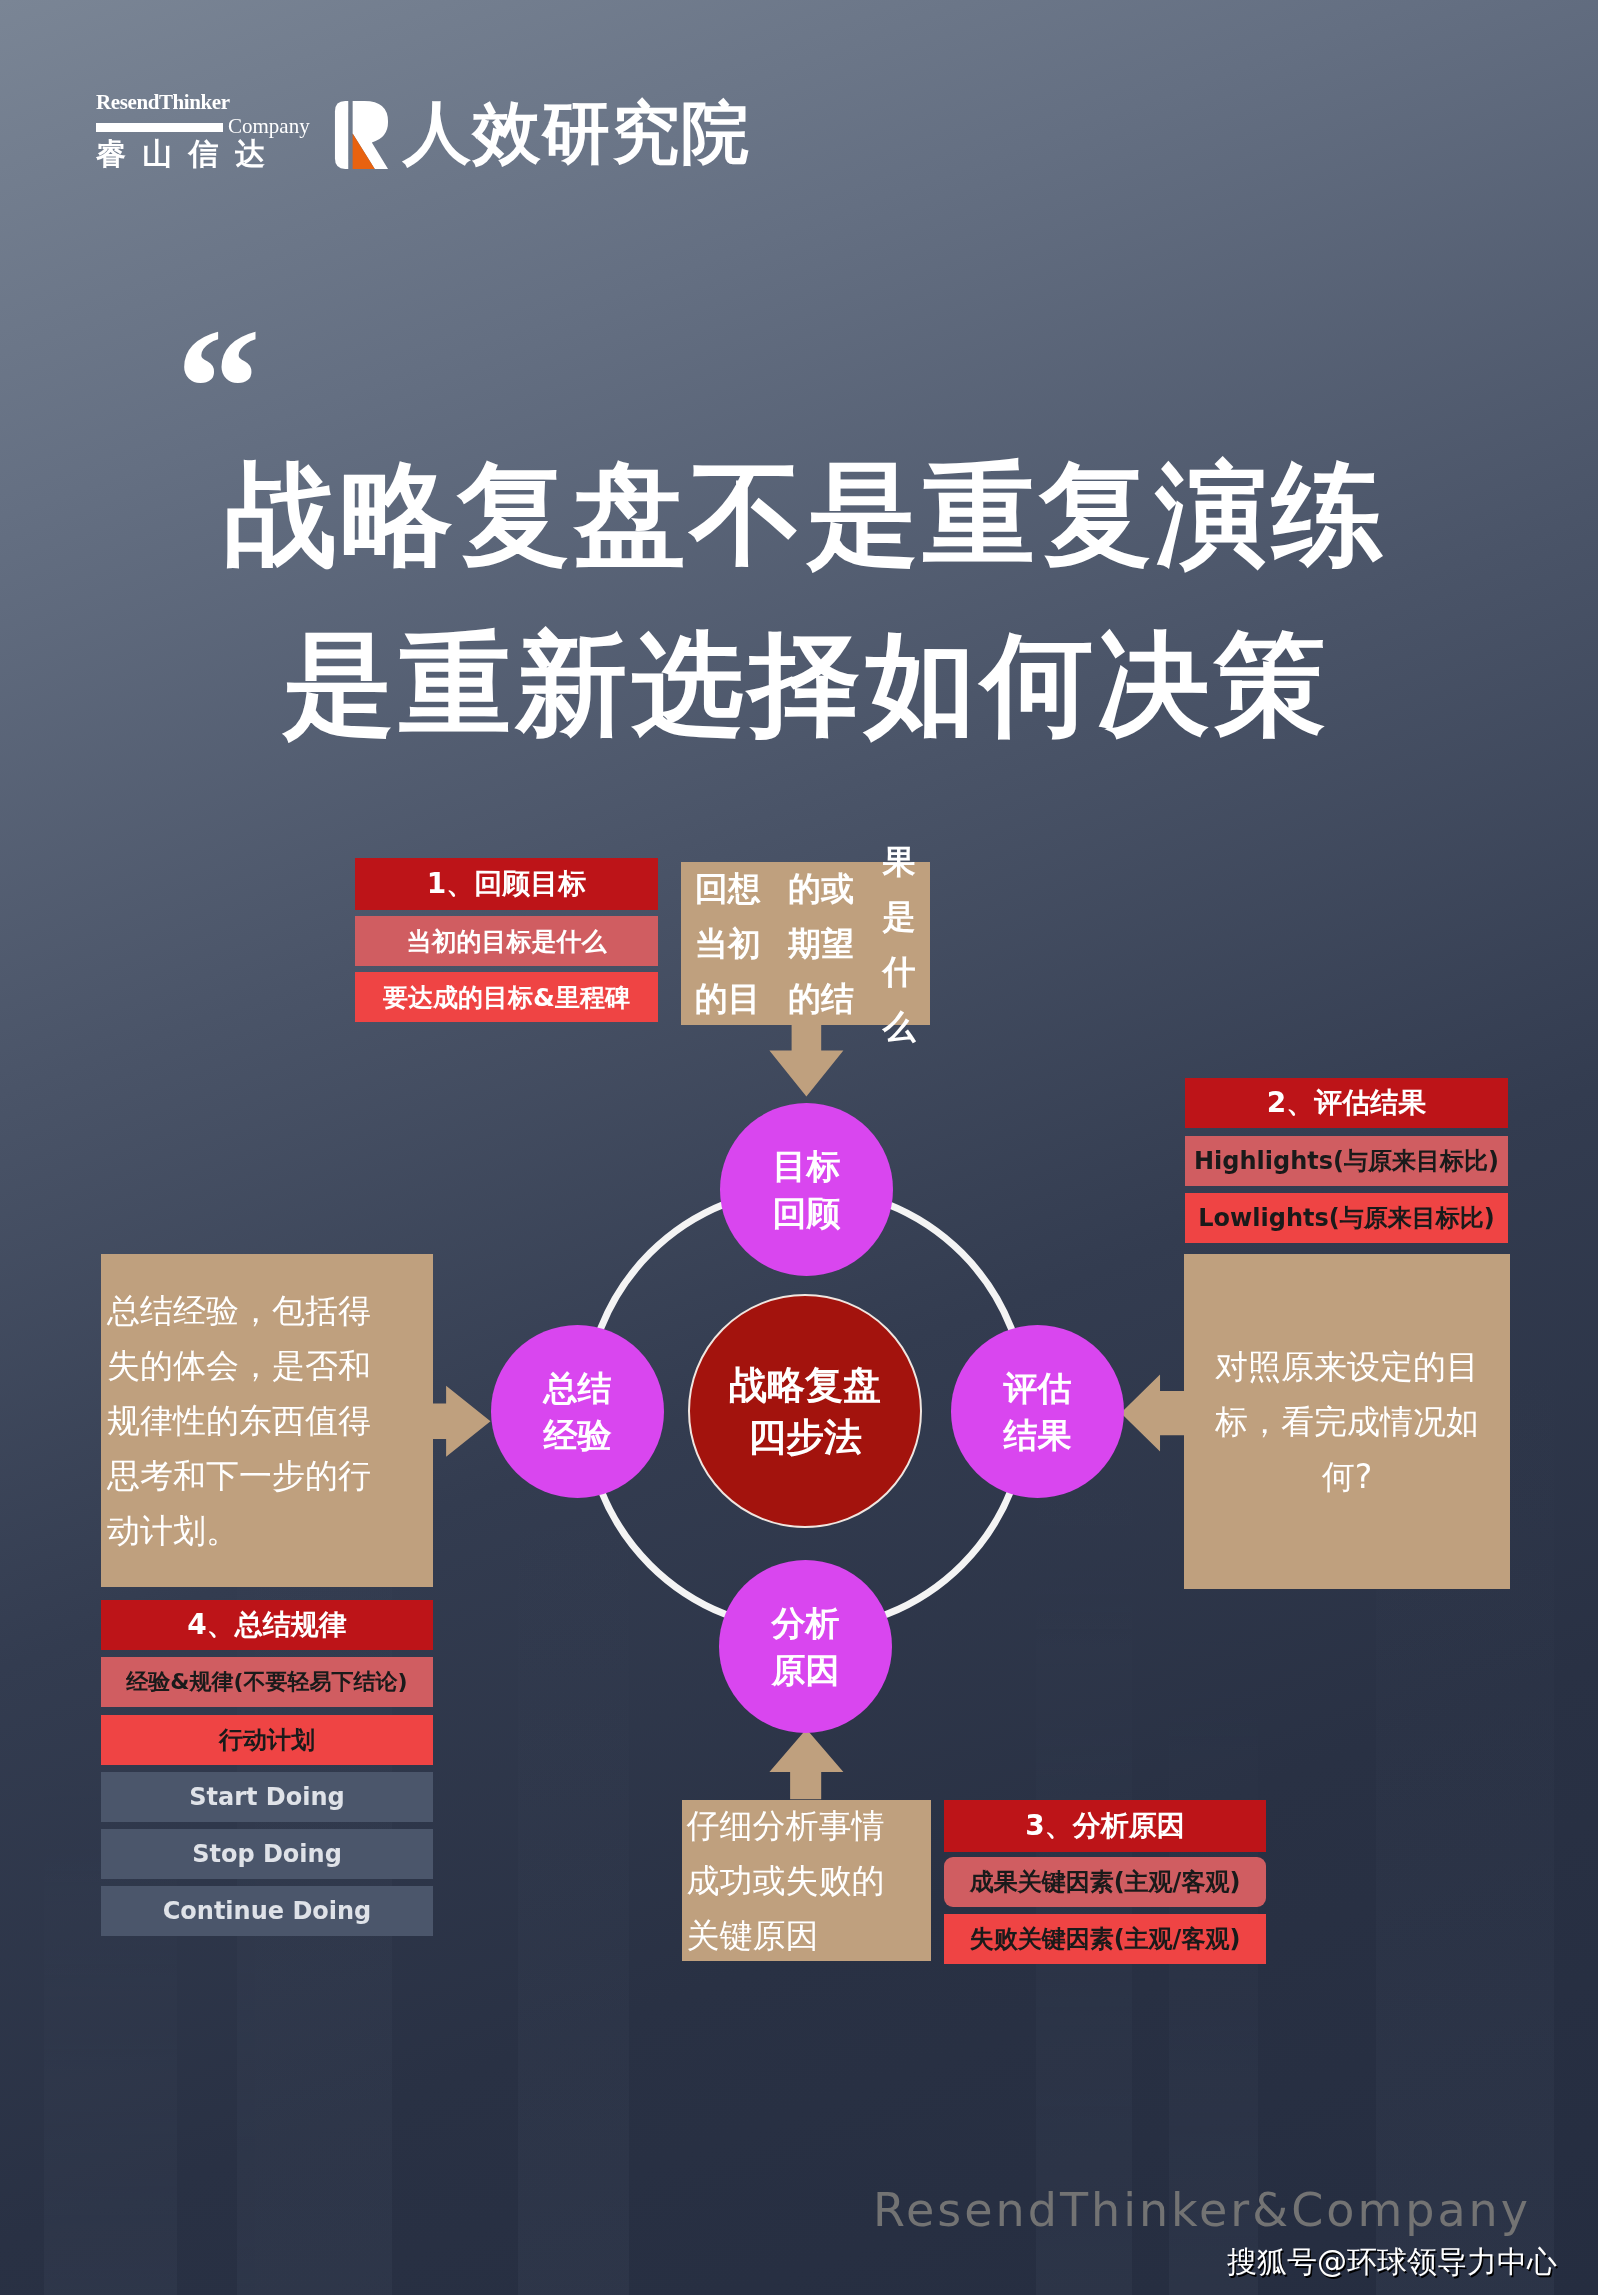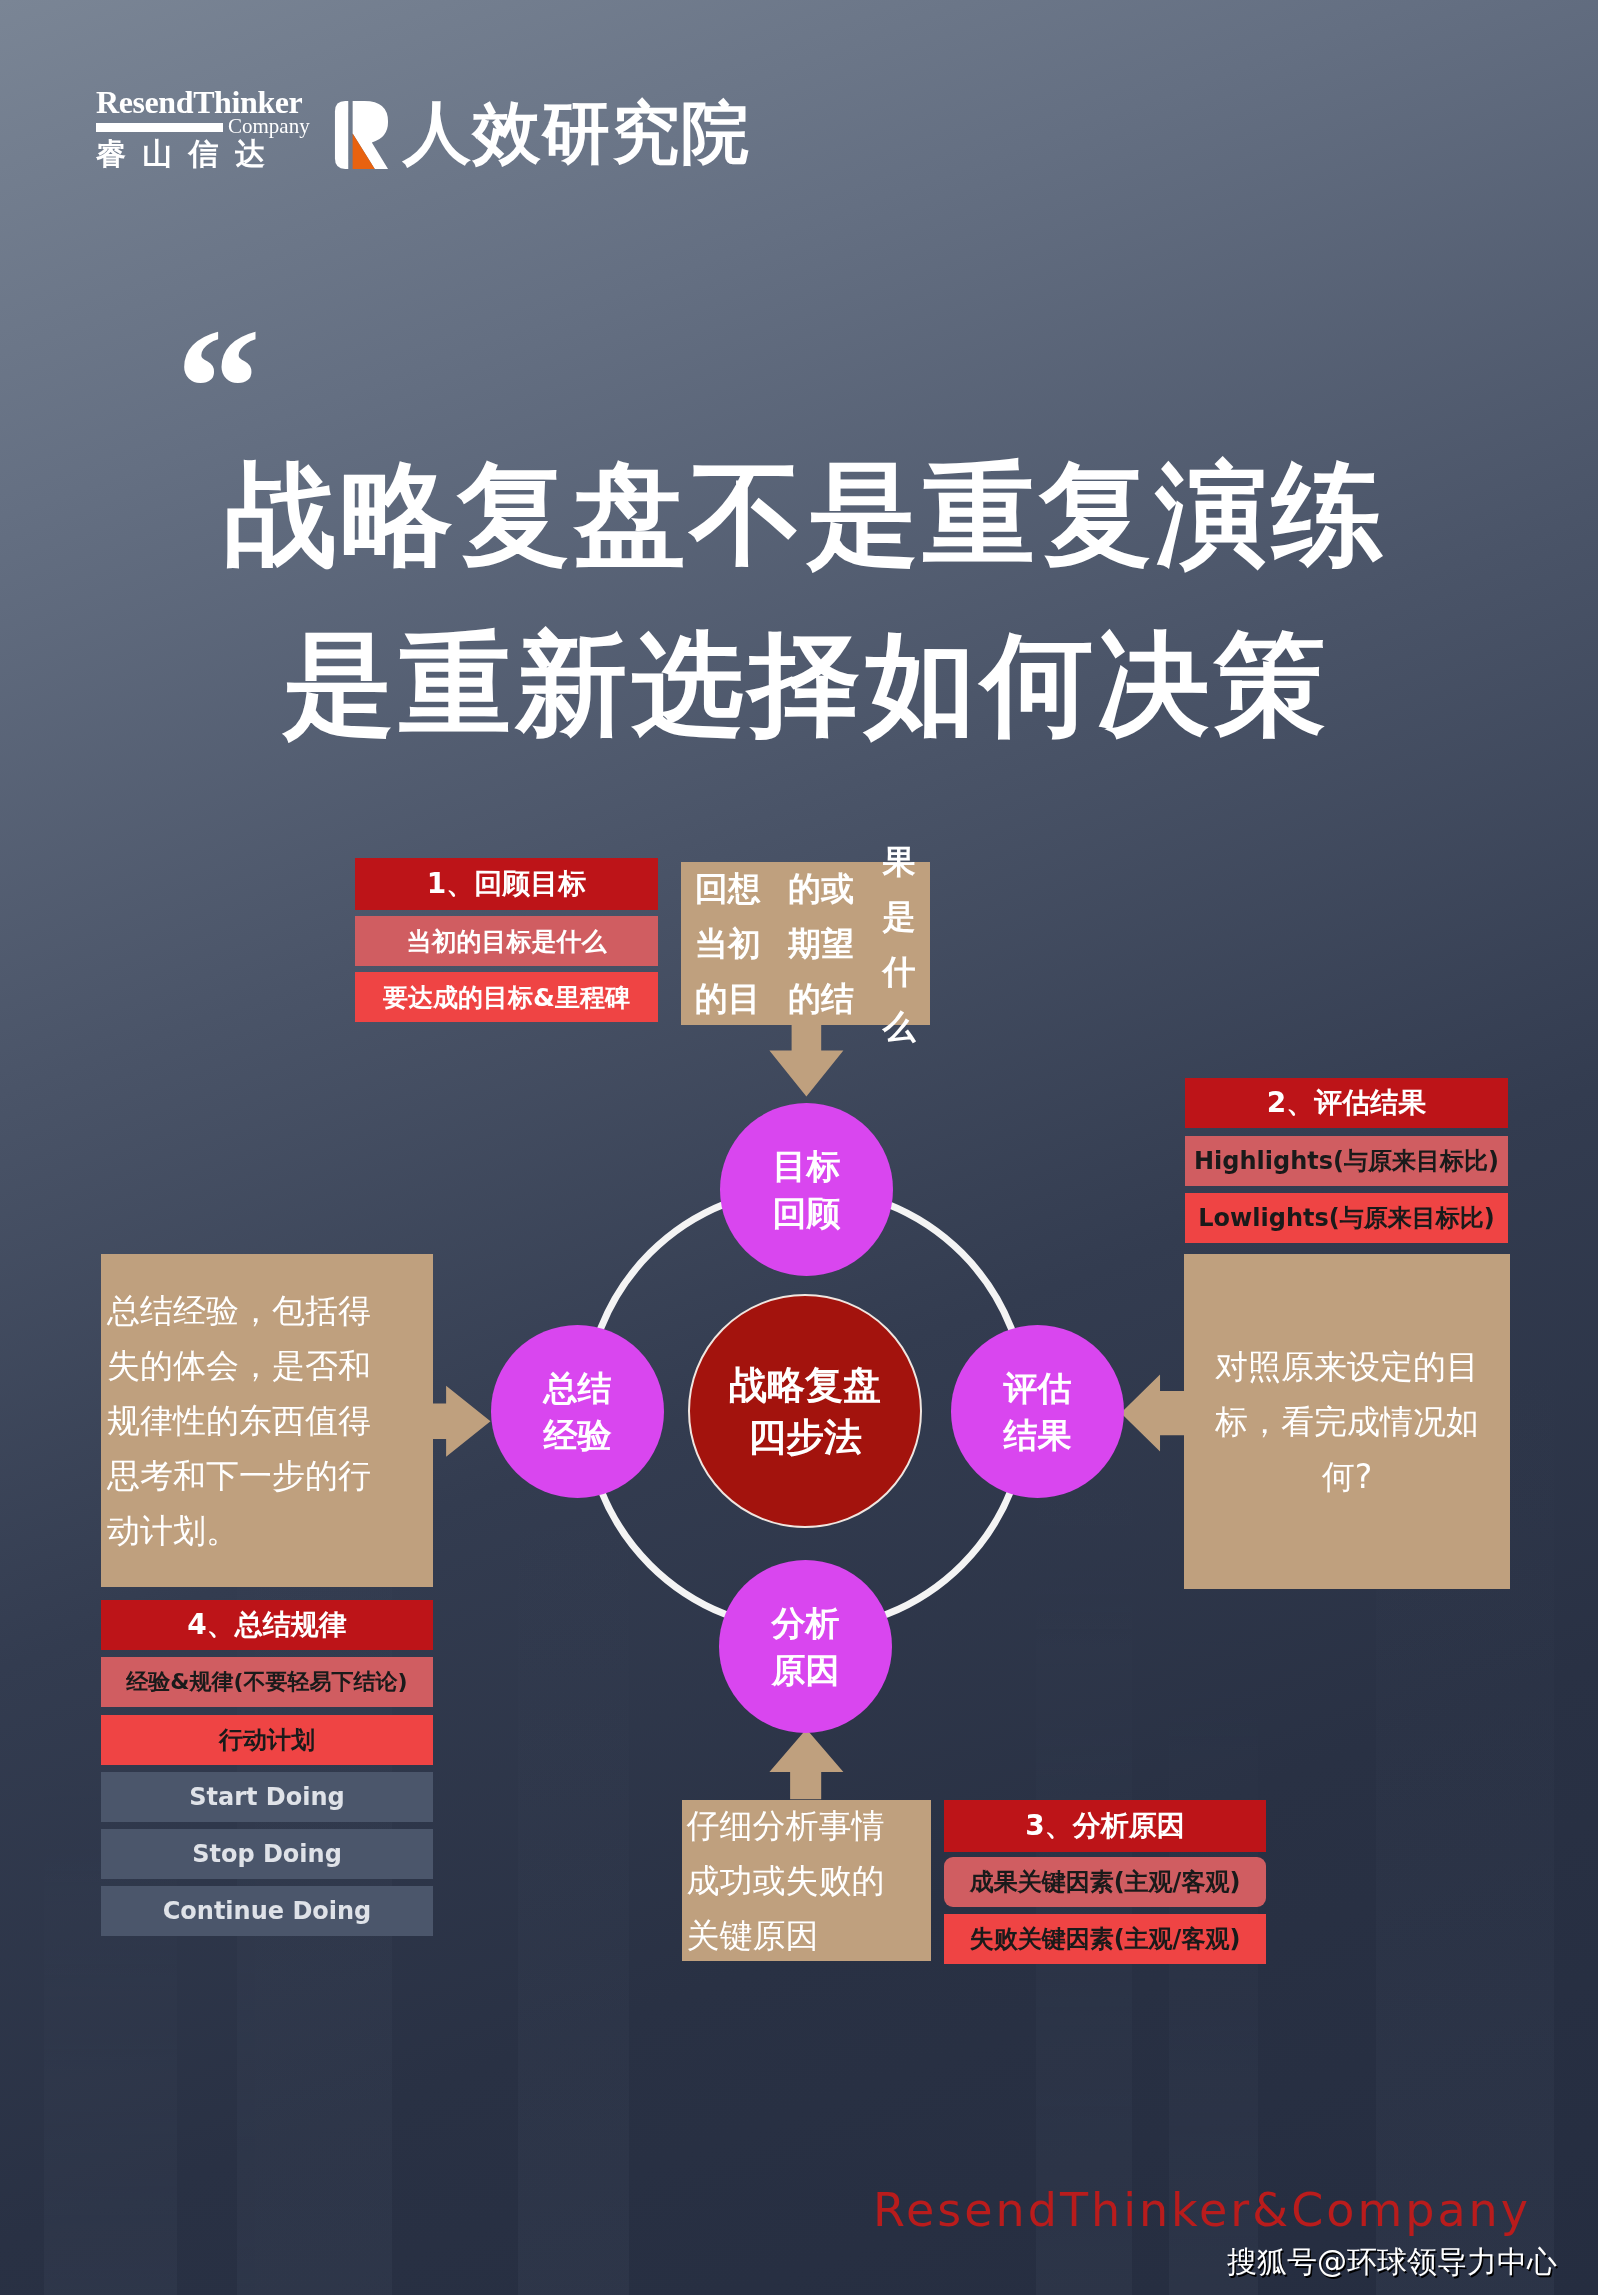--- a/index.html
+++ b/index.html
@@ -9,21 +9,21 @@
     background: linear-gradient(160deg, #7a8595 0%, #646f82 18%, #4a5468 38%, #333c50 58%, #293144 78%, #252d40 100%);
     color:#fff;
   }
   .abs { position:absolute; }
   
   .skyline { position:absolute; left:0; right:0; bottom:0; height:1110px; pointer-events:none; opacity:0.35; }
   .bldg { position:absolute; bottom:0; background:linear-gradient(180deg, rgba(60,70,90,0.0), rgba(70,80,100,0.55)); }
 
   
   .logo-en { left:96px; top:87px; width:215px; font-family:"Liberation Serif","DejaVu Serif",serif; color:#fff; }
-  .logo-en .l1 { font-size:32px; font-weight:bold; letter-spacing:-0.4px; line-height:30px; }
+  .logo-en .l1 { font-size:21px; font-weight:bold; letter-spacing:-0.4px; line-height:30px; }
   .logo-en .bar { position:absolute; left:0; top:36px; width:127px; height:9px; background:#fff; }
   .logo-en .l2 { position:absolute; left:132px; top:28px; font-size:21px; line-height:22px; }
   .logo-en .l3 { position:absolute; left:0; top:50px; font-size:30px; font-weight:bold; letter-spacing:16.3px; line-height:33px; white-space:nowrap; }
   .r-icon { left:332px; top:98px; width:59px; height:74px; }
   .logo-cn { left:403px; top:96px; font-size:68px; font-weight:bold; line-height:74px; letter-spacing:1.5px; white-space:nowrap; }
 
   .quote { left:176px; top:303px; font-family:"Liberation Serif",serif; font-size:170px; font-weight:bold; line-height:170px; }
   .headline { left:0; width:1598px; text-align:center; font-size:112px; font-weight:bold; line-height:118px; letter-spacing:4.4px; white-space:nowrap; }
   .hl1 { top:455px; padding-left:7.4px; }
   .hl2 { top:625px; padding-left:7.4px; }
@@ -35,21 +35,21 @@
   .slate { background:#4b566b; color:#dfe2e8; font-weight:bold; font-size:24px; }
   .tan { background:#bfa07e; color:#fff; font-size:33px; font-weight:bold; line-height:55px; }
   .wtxt { color:#fff; font-size:25px; font-weight:bold; }
   .btxt { color:#1a1a1a; font-size:24px; font-weight:bold; }
 
   .circle { position:absolute; border-radius:50%; display:flex; align-items:center; justify-content:center; text-align:center; color:#fff; font-weight:bold; box-sizing:border-box; }
   .gold { background:#d946ef; font-size:34px; line-height:47px; }
   .ring { border:7.4px solid #f4f4f4; }
   .core { background:#a3130d; border:2.2px solid #f0e6e0; font-size:38px; line-height:52px; }
 
-  .footer-en { right:67px; top:2183px; font-family:"DejaVu Sans","Liberation Sans",sans-serif; font-size:46px; letter-spacing:3px; color:#b91c1c; white-space:nowrap; }
+  .footer-en { right:67px; top:2183px; font-family:"DejaVu Sans","Liberation Sans",sans-serif; font-size:46px; letter-spacing:3px; color:#737373; white-space:nowrap; }
   .footer-cn { right:41px; top:2242px; font-size:30px; color:#fff; white-space:nowrap; text-shadow:1.5px 1.5px 0 #000; }
 </style>
 </head>
 <body>
 
 <div class="skyline">
   <div class="bldg" style="left:237px;width:155px;height:1036px;"></div>
   <div class="bldg" style="left:518px;width:111px;height:777px;"></div>
   <div class="bldg" style="left:1036px;width:96px;height:814px;"></div>
   <div class="bldg" style="left:1169px;width:89px;height:666px;"></div>

